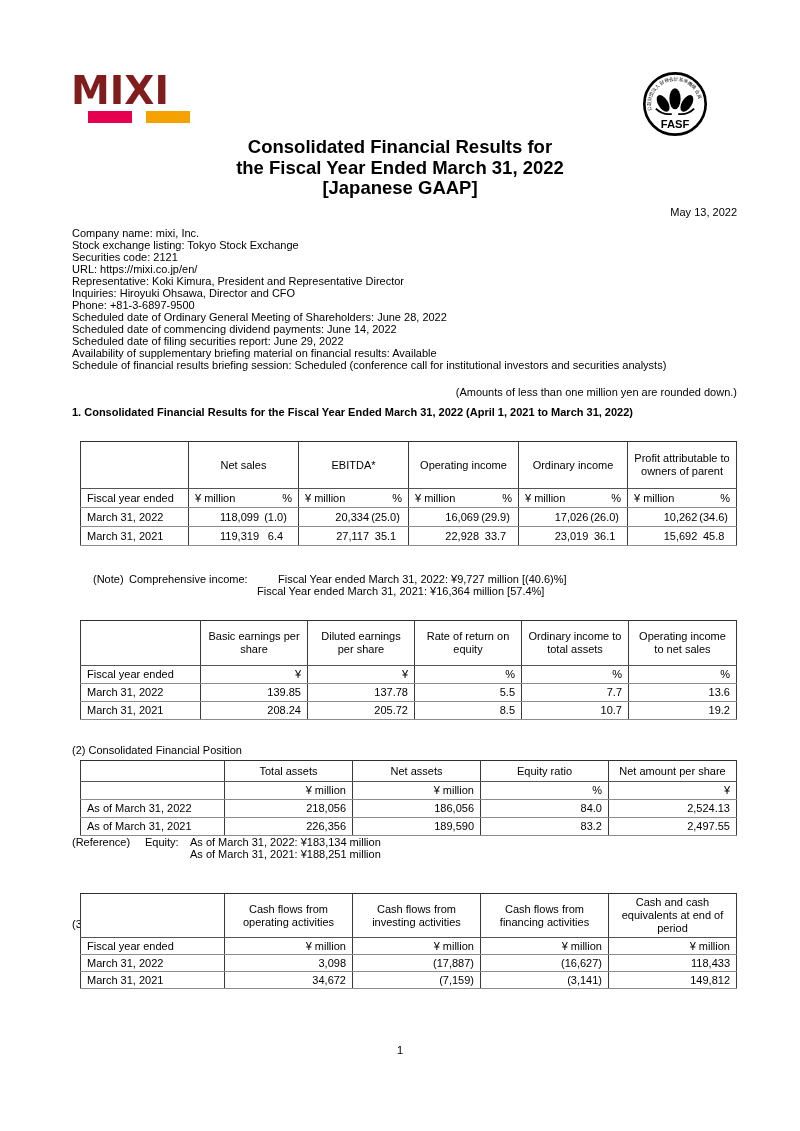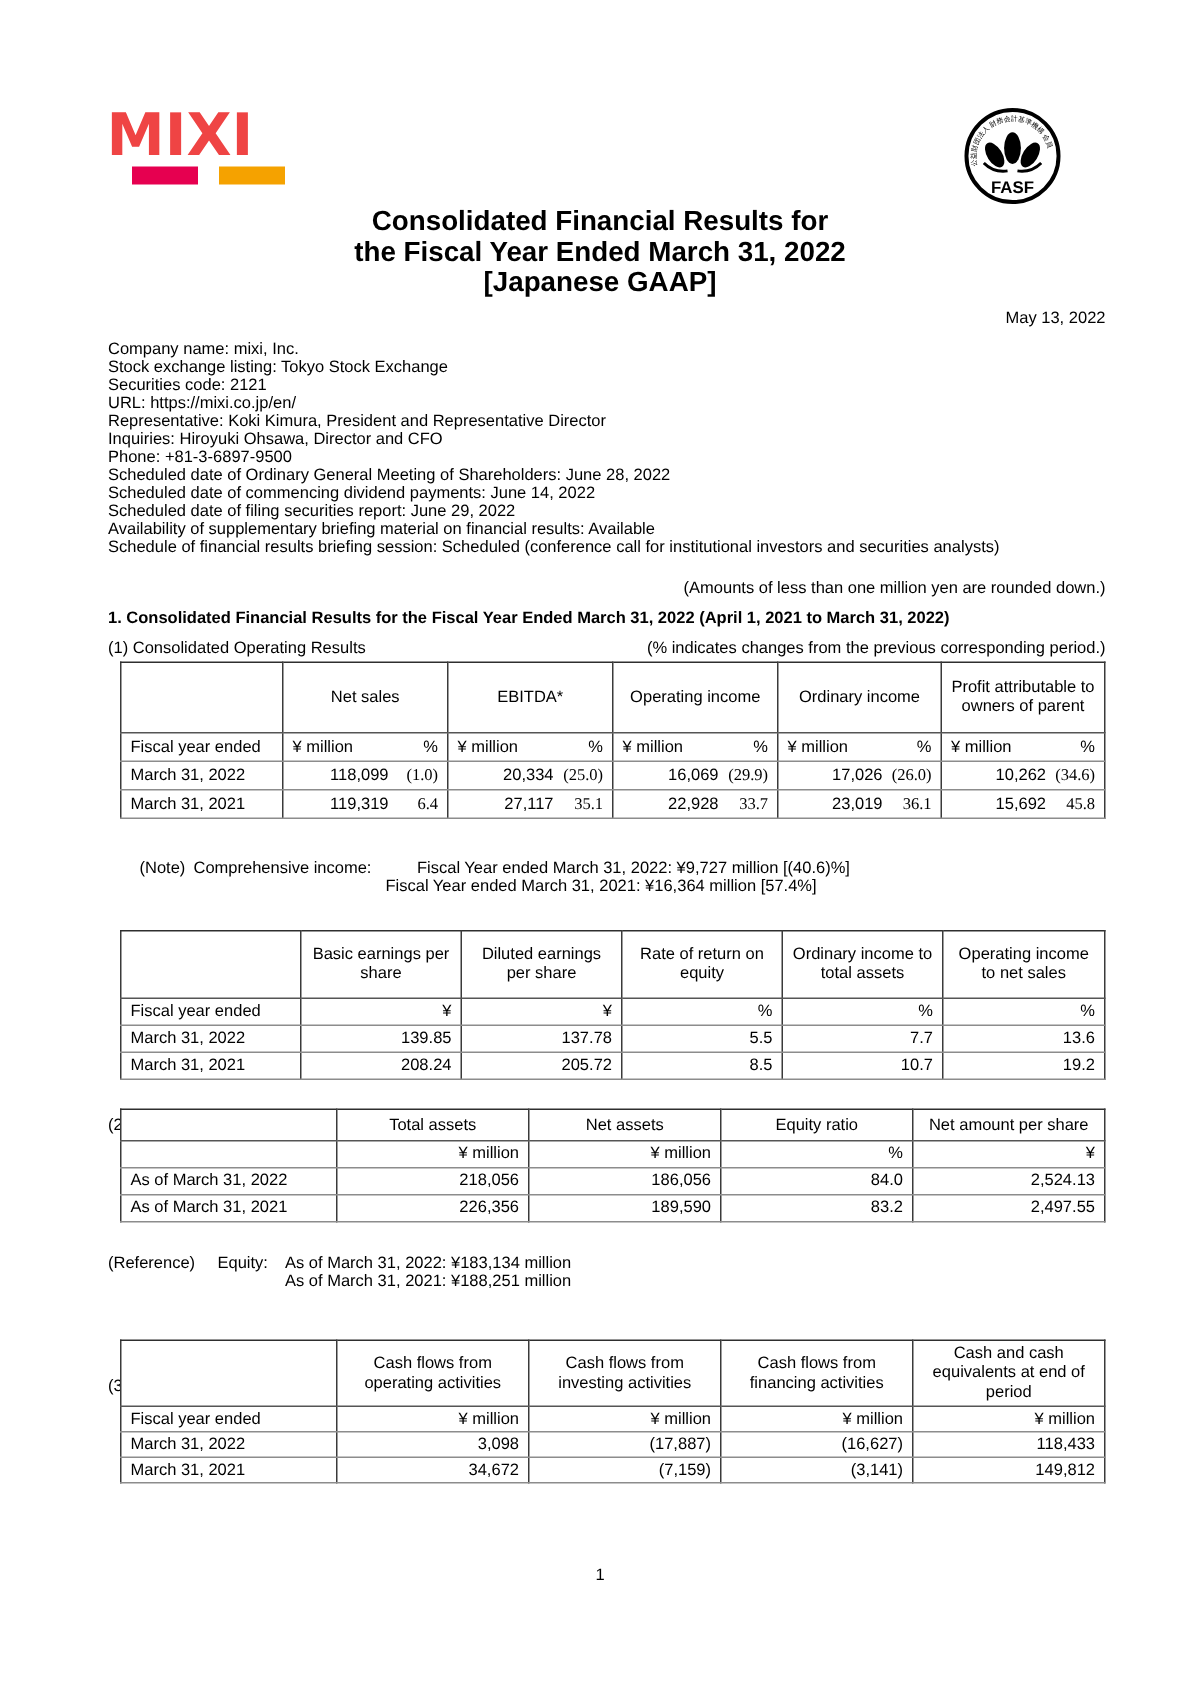--- a/index.html
+++ b/index.html
@@ -2,21 +2,21 @@
 <html><head>
 <meta charset="utf-8">
 <style>
   html,body{margin:0;padding:0;background:#fff;}
   .page{position:relative;width:800px;height:1131px;background:#ffffff;
         font-family:"Liberation Sans",sans-serif;font-size:11px;color:#000;overflow:hidden;}
 
   
   .mixi-logo{position:absolute;left:71px;top:74px;}
   .mixi-text{font-family:"DejaVu Sans",sans-serif;font-weight:bold;font-size:39px;
-             line-height:34px;letter-spacing:0px;color:#ef4444;}
+             line-height:34px;letter-spacing:0px;color:#7f1d1d;}
   .mixi-bars{display:flex;gap:14px;margin:3px 0 0 17px;}
   .mixi-bars .bar{display:inline-block;width:44px;height:12px;}
   .bar.pink{background:#e60050;}
   .bar.orange{background:#f5a200;}
 
   
   .fasf{position:absolute;left:642px;top:71px;width:66px;height:66px;}
 
   .title{position:absolute;left:20px;top:137px;width:760px;text-align:center;
          font-weight:bold;font-size:18.5px;line-height:20.5px;}
@@ -32,27 +32,27 @@
   .t{position:absolute;left:80px;border-collapse:collapse;table-layout:fixed;width:656px;background:#fff;}
   .t td{border:1px solid #8c8c8c;border-left:1px solid #3a3a3a;border-right:1px solid #3a3a3a;
         padding:0 6px;font-size:11px;line-height:13px;overflow:hidden;vertical-align:middle;}
   .t{border:1px solid #2e2e2e;}
   .t tr.hrow td{text-align:center;border-top:1px solid #2e2e2e;border-bottom:1px solid #555;}
   .t .lbl{text-align:left;}
   .t .num{text-align:right;}
   .t td.grp{padding:0;}
   .grp .in{display:flex;width:100%;padding:0 6px;box-sizing:border-box;}
   .in .a{flex:0 0 66%;text-align:right;}
-  .in .b{flex:1 1 auto;text-align:right;font-family:Liberation Serif, serif;}
+  .in .b{flex:1 1 auto;text-align:center;}
   .in .ua{flex:0 0 55%;text-align:left;}
   .in .ub{flex:1 1 auto;text-align:right;}
 
   .t1{top:441px;}  .t1 .hrow{height:47px;} .t1 .urow,.t1 .drow{height:19px;}
   .t2{top:620px;}  .t2 .hrow{height:45px;} .t2 .urow,.t2 .drow{height:18px;}
-  .t3{top:739px;padding-left:28px;}  .t3 .hrow{height:21px;} .t3 .urow,.t3 .drow{height:18px;}
+  .t3{top:760px;padding-left:28px;}  .t3 .hrow{height:21px;} .t3 .urow,.t3 .drow{height:18px;}
   .t4{top:893px;}  .t4 .hrow{height:44px;} .t4 .urow,.t4 .drow{height:17px;}
 
   .fnote{position:absolute;left:72px;top:549px;line-height:12px;}
   .fnote .cont{padding-left:8px;}
   .noteblock{position:absolute;left:72px;top:573px;line-height:12px;}
   .noteblock .nlabel{display:inline-block;width:36px;margin-left:21px;}
   .noteblock .ntitle{display:inline-block;width:149px;}
   .noteblock .l2{margin-left:185px;}
 
   .h2{position:absolute;left:72px;top:744px;}
@@ -115,24 +115,20 @@
     <div>Scheduled date of commencing dividend payments: June 14, 2022</div>
     <div>Scheduled date of filing securities report: June 29, 2022</div>
     <div>Availability of supplementary briefing material on financial results: Available</div>
     <div>Schedule of financial results briefing session: Scheduled (conference call for institutional investors and securities analysts)</div>
   </div>
 
   <div class="rounding">(Amounts of less than one million yen are rounded down.)</div>
 
   <div class="h1">1. Consolidated Financial Results for the Fiscal Year Ended March 31, 2022 (April 1, 2021 to March 31, 2022)</div>
 
-  <div class="subrow">
-    <span>(1) Consolidated Operating Results</span>
-    <span>(% indicates changes from the previous corresponding period.)</span>
-  </div>
 
   <table class="t t1">
     <colgroup>
         <col style="width:108px">
         <col style="width:110px">
         <col style="width:110px">
         <col style="width:110px">
         <col style="width:109px">
         <col style="width:109px">
       </colgroup>

